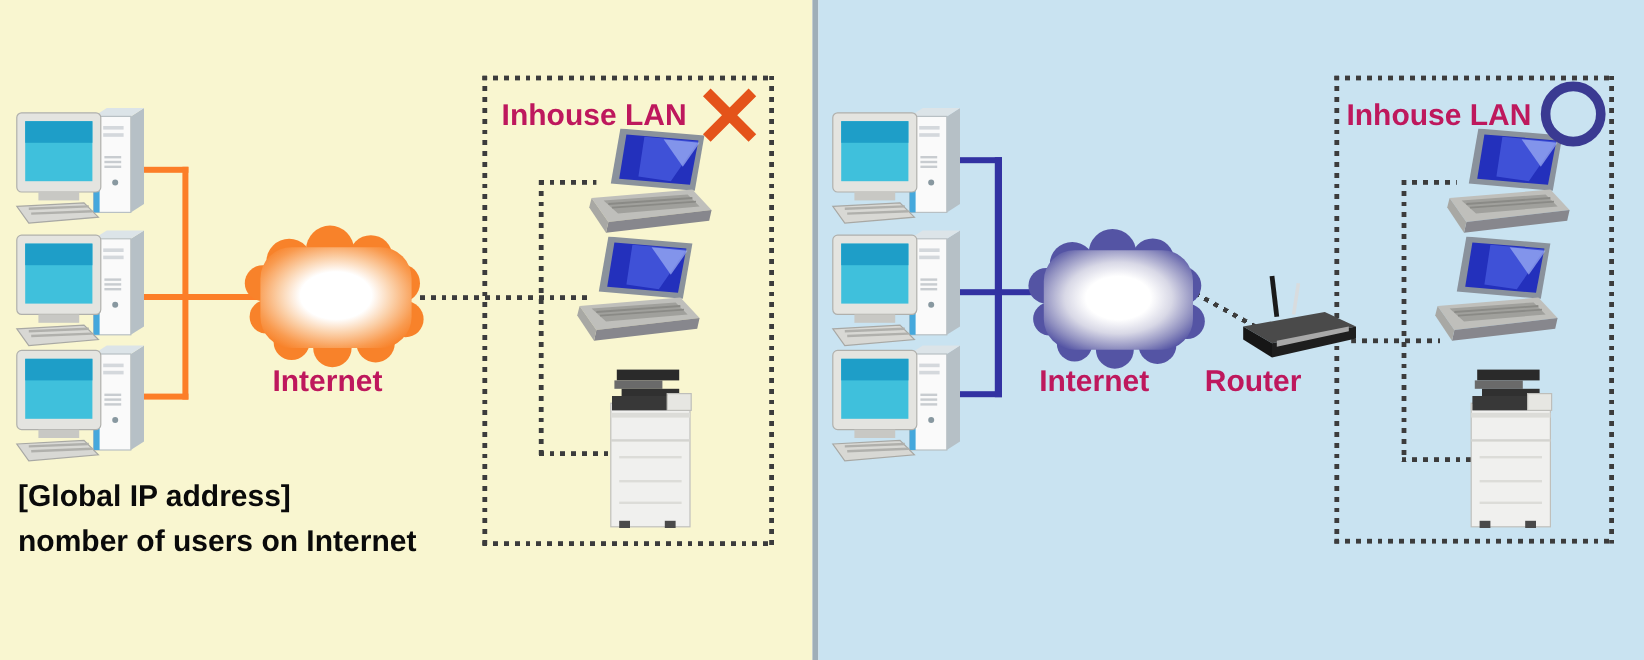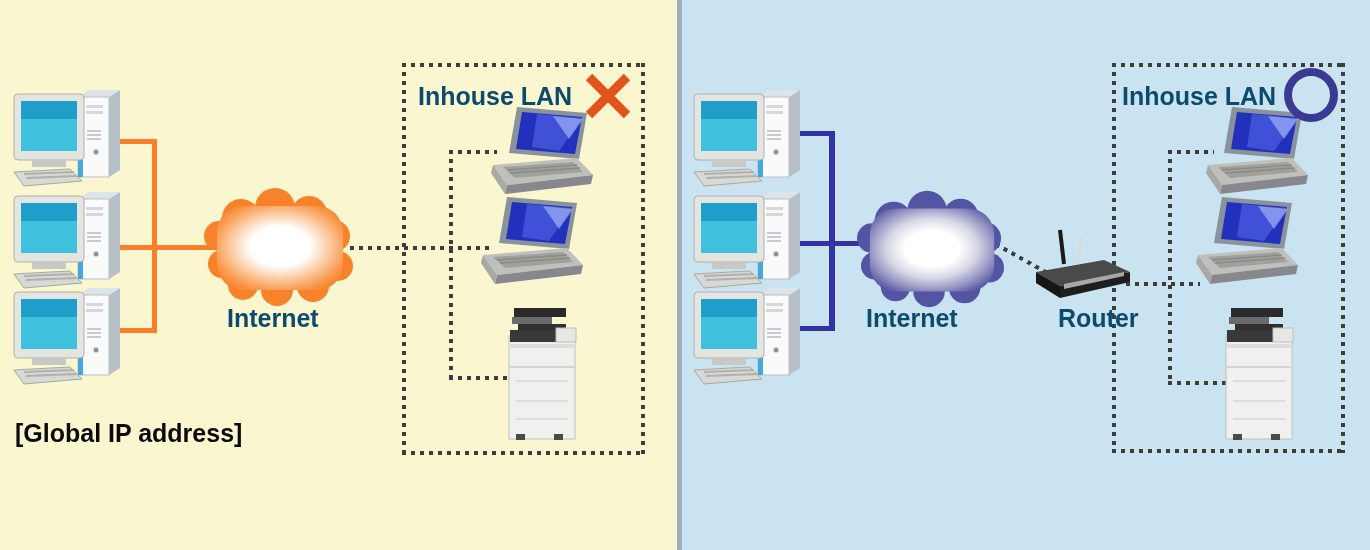--- a/index.html
+++ b/index.html
@@ -24,24 +24,24 @@
 
   
   .dotbox{position:absolute;z-index:2;}
   .dotbox .e-top,.dotbox .e-bottom{position:absolute;left:0;right:0;height:4px;
       background:repeating-linear-gradient(to right,#3C3C3C 0 4px,transparent 4px 9px);}
   .dotbox .e-top{top:0}.dotbox .e-bottom{bottom:0}
   .dotbox .e-left,.dotbox .e-right{position:absolute;top:0;bottom:0;width:4px;
       background:repeating-linear-gradient(to bottom,#3C3C3C 0 4px,transparent 4px 9px);}
   .dotbox .e-left{left:0}.dotbox .e-right{right:0}
 
-  .label{position:absolute;font-weight:bold;font-size:25px;color:#0c4a6e;
+  .label{position:absolute;font-weight:bold;font-size:25px;color:#be185d;
          letter-spacing:0px;white-space:nowrap;z-index:5;}
   .caption{position:absolute;font-weight:bold;font-size:25px;line-height:37px;
-           color:#0a0a0a;white-space:nowrap;z-index:5;margin-top:19px;}
+           color:#0a0a0a;white-space:nowrap;z-index:5;}
 
   svg{overflow:visible;}
   .z3{z-index:3;} .z4{z-index:4;} .z5{z-index:5;}
 </style>
 </head>
 <body>
 
 <svg width="0" height="0" style="position:absolute" aria-hidden="true">
   <defs>
     <symbol id="sym-pc" viewBox="0 0 118 108">
@@ -163,20 +163,21 @@
       </svg>
     <svg class="icon z3" style="left:477px;top:197px" width="112" height="92">
         <use href="#sym-laptop"></use>
       </svg>
     <svg class="icon z3" style="left:504px;top:306px" width="78" height="140">
         <use href="#sym-copier"></use>
       </svg>
 
     <div class="caption" style="left:15px;top:396px">
       <div>[Global IP address]</div>
+      <div>nomber of users on Internet</div>
     </div>
   </div>
 
   <div id="divider"></div>
 
   <div id="panel-right" class="panel"></div>
 
   <div class="sl bl" style="left:795px;top:131px;width:40px;height:5px"></div>
   <div class="sl bl" style="left:829px;top:131px;width:6px;height:200px"></div>
   <div class="sl bl" style="left:795px;top:241px;width:75px;height:5px"></div>
@@ -221,21 +222,21 @@
   <div class="dh" style="left:988px;top:238px;width:74px;transform:rotate(29deg);transform-origin:left center"></div>
 
   <svg class="icon z4" style="left:1030px;top:222px" width="102" height="78" viewBox="0 0 102 78">
     <line x1="34" y1="42" x2="30" y2="8" stroke="#1A1A1A" stroke-width="4"></line>
     <line x1="48" y1="40" x2="52" y2="14" stroke="#D8DCDE" stroke-width="3"></line>
     <polygon points="6,50 74,38 100,50 30,64" fill="#4A4A4A"></polygon>
     <polygon points="6,50 30,64 30,76 6,61" fill="#161616"></polygon>
     <polygon points="30,64 100,50 100,60 30,76" fill="#1E1E1E"></polygon>
     <polygon points="34,62 94,50 94,54 34,67" fill="#A8A8A8"></polygon>
   </svg>
-  <div class="label" style="left:1058px;top:304px">Router</div>
+  <div class="label" style="left:1004px;top:304px">Router</div>
 
   <div class="dh" style="left:1126px;top:282px;width:74px"></div>
 
   <div class="dotbox" style="left:1112px;top:63px;width:233px;height:390px">
     <div class="e-top"></div>
       <div class="e-bottom"></div>
       <div class="e-left"></div>
       <div class="e-right"></div>
   </div>
   <div class="label" style="left:1122px;top:82px">Inhouse LAN</div>

